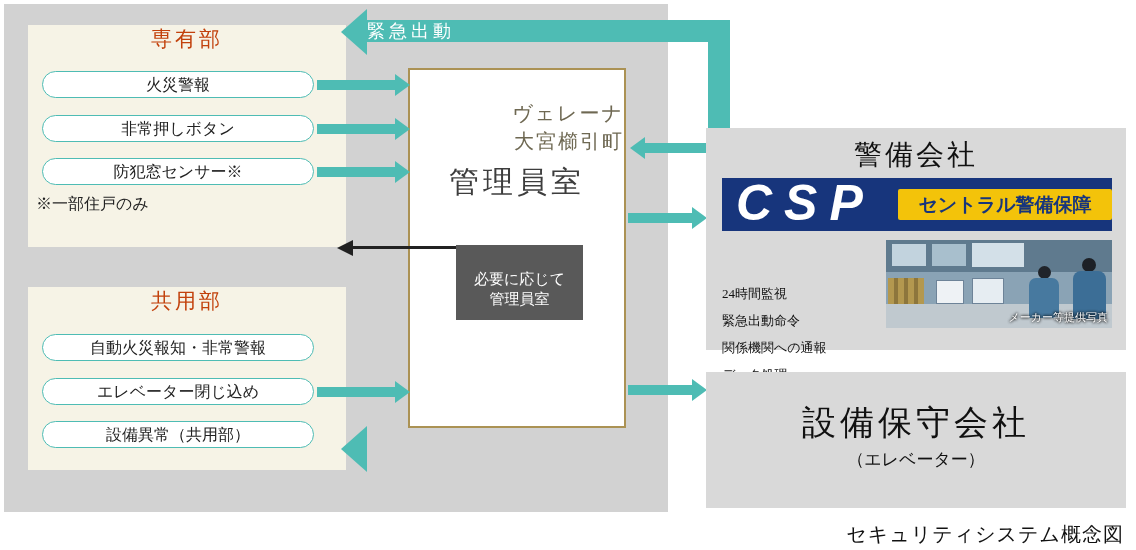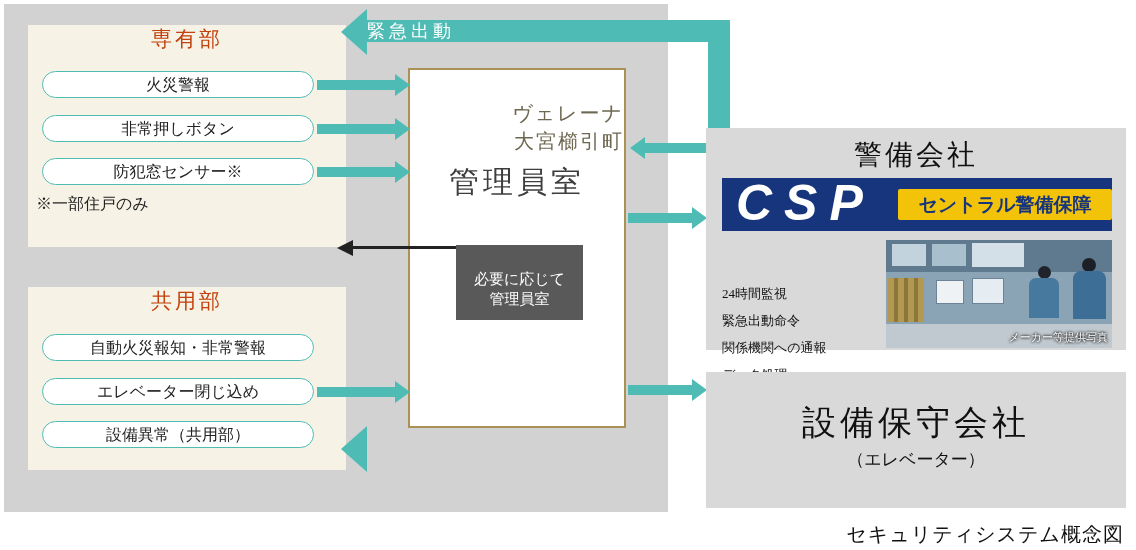--- a/index.html
+++ b/index.html
@@ -56,21 +56,21 @@
   .gray-box { position:absolute; background:#d9d9d9; }
   .box-security { left:706px; top:128px; width:420px; height:222px; }
   .sec-co-title { position:absolute; left:0; top:8px; width:100%; text-align:center; font-size:28px; color:#111; letter-spacing:3px; }
 
   .csp-logo { position:absolute; left:16px; top:50px; width:390px; height:53px; background:#17357c; }
   .csp-text { position:absolute; left:14px; top:-4px; font-family:"Liberation Sans","DejaVu Sans",sans-serif; font-style:italic; font-weight:bold; font-size:50px; line-height:58px; color:#fff; letter-spacing:12px; }
   .csp-band { position:absolute; left:176px; top:11px; width:214px; height:31px; background:#f3c30a; color:#17357c; font-family:"Liberation Sans","DejaVu Sans",sans-serif; font-weight:bold; font-size:19px; line-height:31px; text-align:center; border-radius:2px; }
 
   .services { position:absolute; left:16px; top:110px; font-size:13px; line-height:27px; color:#111;margin-top:42px; }
 
-  .photo { position:absolute; left:180px; top:112px; width:226px; height:108px; background:#8aa3b5; overflow:hidden;text-align:right; }
+  .photo { position:absolute; left:180px; top:112px; width:226px; height:88px; background:#8aa3b5; overflow:hidden;text-align:right; }
   .ph-wall { position:absolute; left:0; top:0; width:100%; height:32px; background:#5f7a8e; }
   .ph-s1 { position:absolute; left:6px;  top:4px; width:34px; height:22px; background:#c2d3de; }
   .ph-s2 { position:absolute; left:46px; top:4px; width:34px; height:22px; background:#a8bfcd; }
   .ph-s3 { position:absolute; left:86px; top:3px; width:52px; height:24px; background:#d3e0e8; }
   .ph-desk { position:absolute; left:0; bottom:0; width:100%; height:24px; background:#c0c9cf; }
   .ph-rack { position:absolute; left:2px; top:38px; width:36px; height:44px; background:repeating-linear-gradient(90deg,#b3984f 0 6px,#8d763c 6px 10px); }
   .ph-m1 { position:absolute; left:50px; top:40px; width:28px; height:24px; background:#eef2f5; border:1px solid #6d8398; }
   .ph-m2 { position:absolute; left:86px; top:38px; width:32px; height:26px; background:#e6edf2; border:1px solid #6d8398; }
   .ph-p1h { position:absolute; left:152px; top:26px; width:13px; height:13px; border-radius:50%; background:#20242a; }
   .ph-p1b { position:absolute; left:143px; top:38px; width:30px; height:40px; border-radius:7px 7px 0 0; background:#47799f; }

